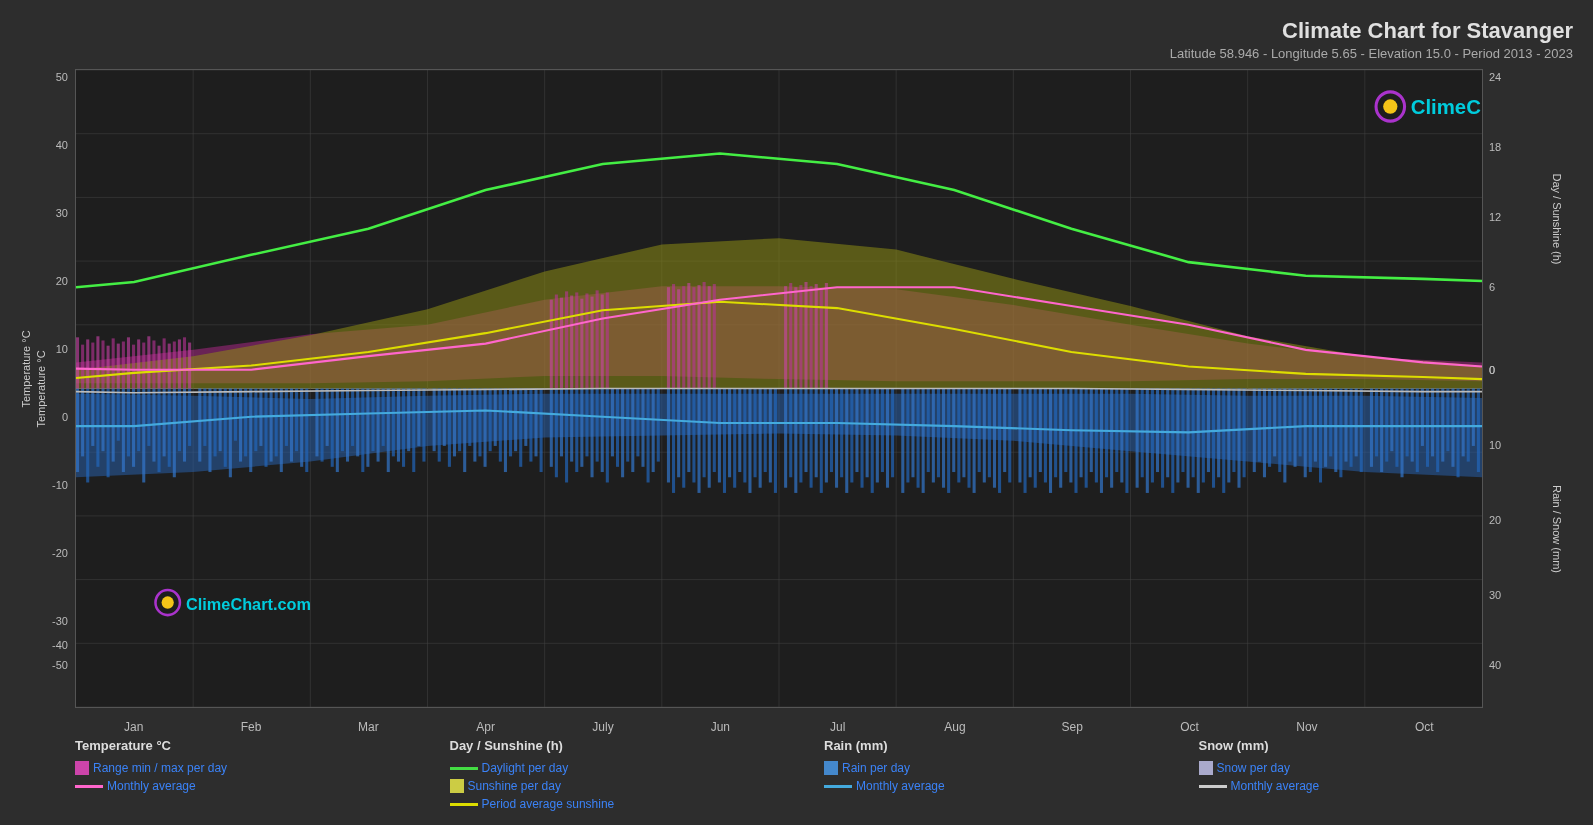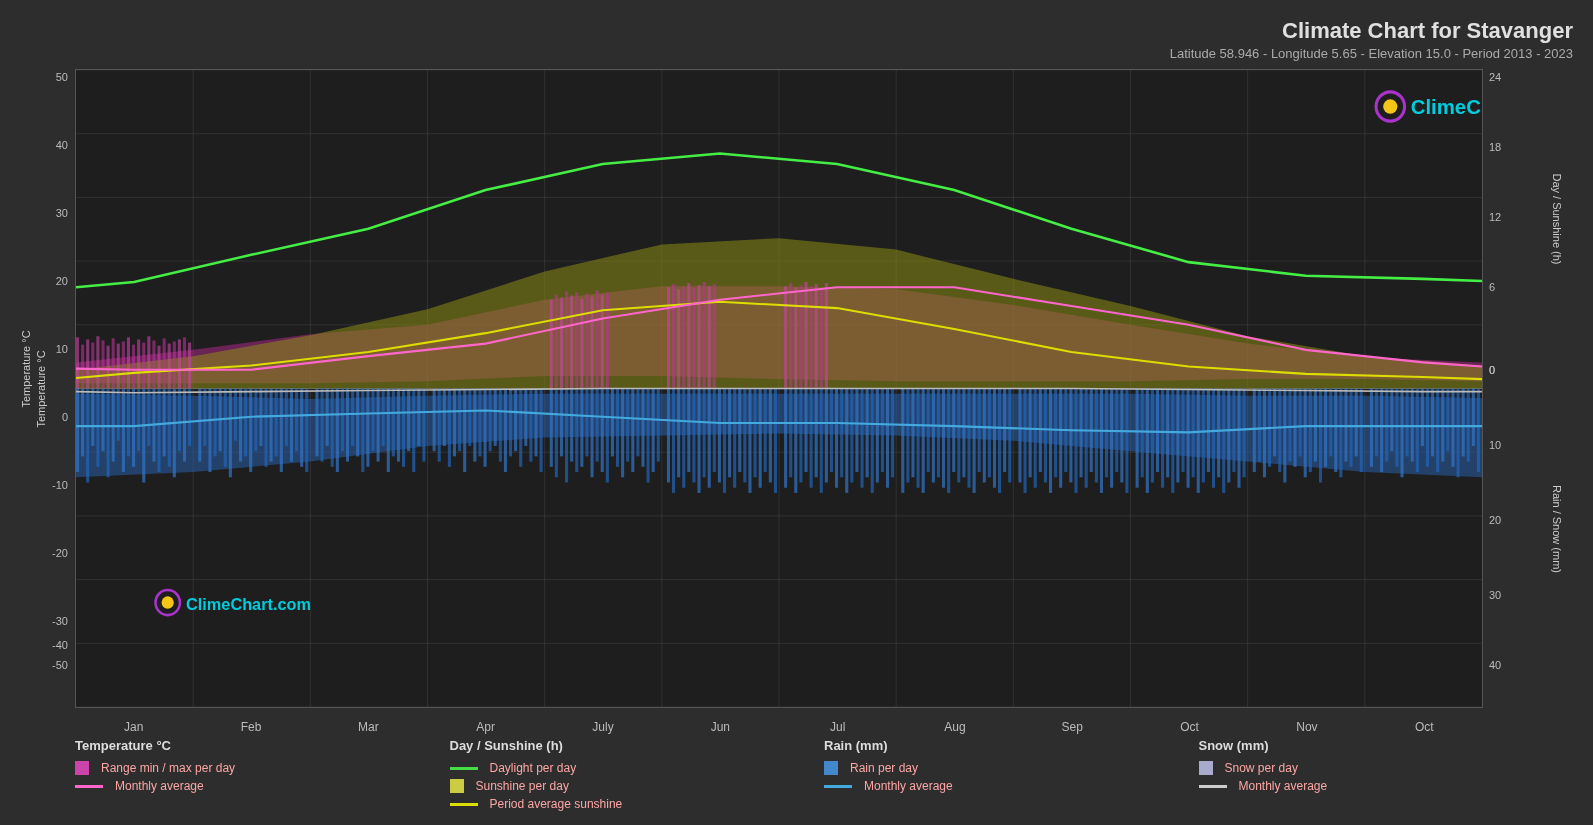--- a/index.html
+++ b/index.html
@@ -92,23 +92,23 @@
     }
     .legend-col-title {
       color: #ddd;
       font-size: 13px;
       font-weight: bold;
       margin-bottom: 4px;
     }
     .legend-item {
       display: flex;
       align-items: center;
-      gap: 12px;
+      gap: 4px;
       font-size: 12px;
-      color: #fca5a5;
+      color: #3b82f6;
     }
     .legend-line {
       width: 28px;
       height: 3px;
       display: inline-block;
     }
     .legend-swatch {
       width: 14px;
       height: 14px;
       display: inline-block;

